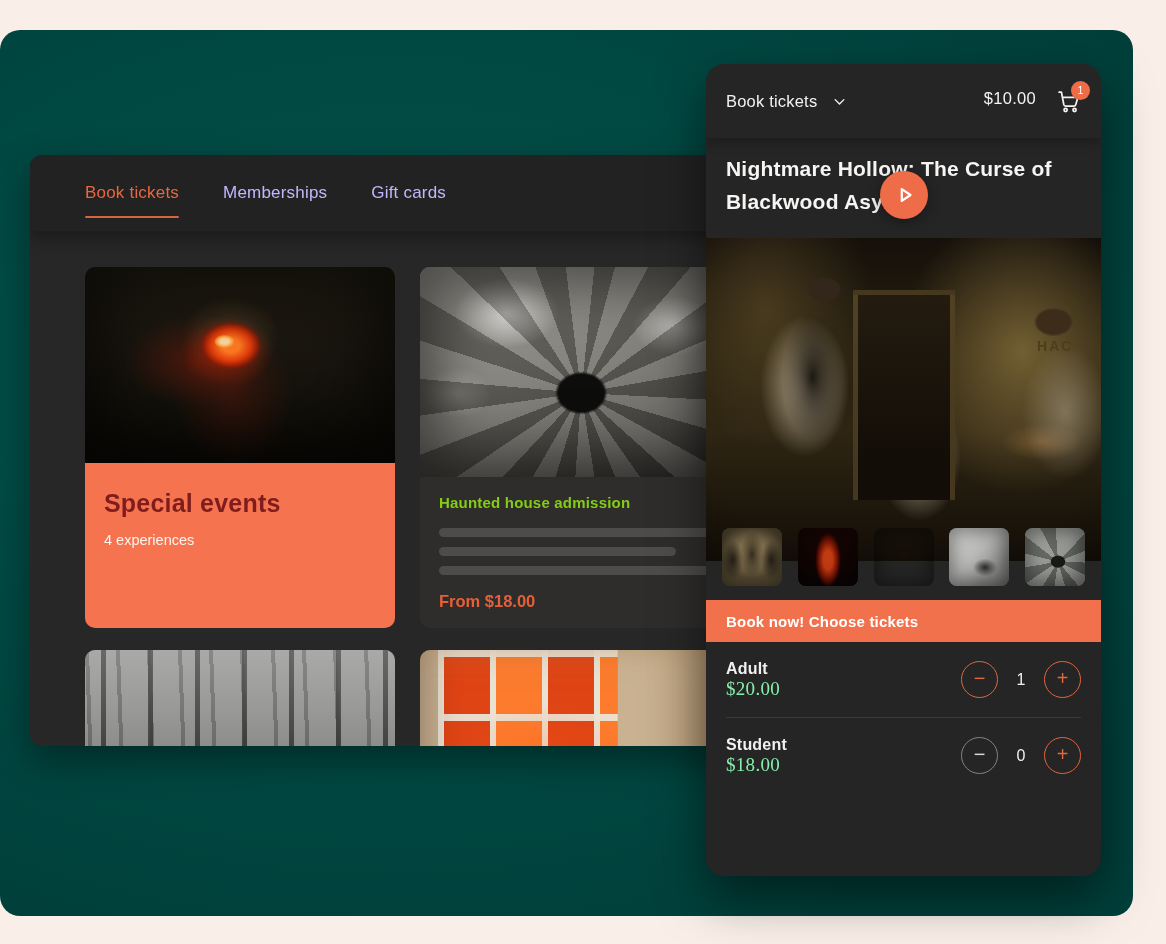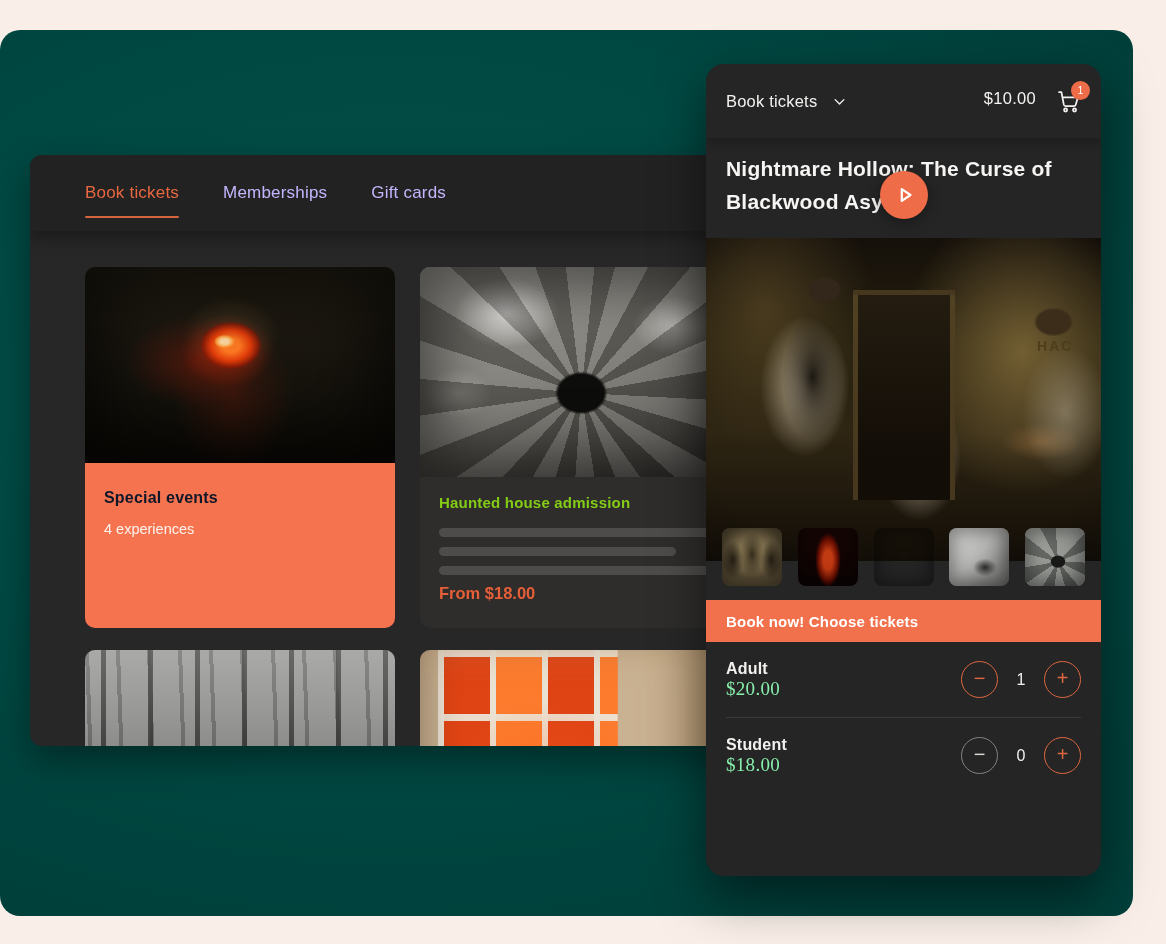--- a/index.html
+++ b/index.html
@@ -84,31 +84,31 @@
       #c9b292;
     background-size:100% 100%, 100% 100%, 58% 100%, 58% 100%, 100% 100%;
     background-position:0 0, 0 0, 14% 0, 14% 0, 0 0;
     background-repeat:no-repeat;
     box-shadow:inset -60px 0 50px -20px rgba(160,130,90,.8), inset 0 -30px 40px rgba(40,20,10,.45);
   }
 
   .card1 { left:55px; top:112px; height:361px; }
   .card1 .card-img { height:196px; }
   .card-orange { height:165px; background:#f5744f; padding:26px 19px; }
-  .card-title-lg { font-size:16px; font-weight:700; color:#0f172a; letter-spacing:.2px; }
+  .card-title-lg { font-size:25px; font-weight:700; color:#7f1d1d; letter-spacing:.2px; }
   .card-sub { font-size:14.5px; color:#fdf4ef; margin-top:14px; }
 
   .card2 { left:390px; top:112px; height:361px; }
   .card2 .card-img { height:210px; }
   .card-body { padding:17px 19px; }
   .card-title { font-size:15px; font-weight:700; color:#84cc16; letter-spacing:.2px; }
   .skel { height:9px; border-radius:5px; background:#4d4c4a; margin-top:10px; }
   .skel.first { margin-top:17px; }
   .skel.w100 { width:100%; } .skel.w87 { width:87%; }
-  .price-from { margin-top:9px; font-size:16.5px; font-weight:700; color:#e65f38; }
+  .price-from { margin-top:17px; font-size:16.5px; font-weight:700; color:#e65f38; }
 
   .card3 { left:55px; top:495px; height:260px; }
   .card4 { left:390px; top:495px; height:260px; }
   .card3 .card-img, .card4 .card-img { height:260px; }
 
   
   .mobile-panel {
     position:absolute; left:706px; top:64px; width:395px; height:812px;
     background:#262525; border-radius:18px; overflow:hidden;
     box-shadow:0 20px 50px rgba(0,0,0,.5);

